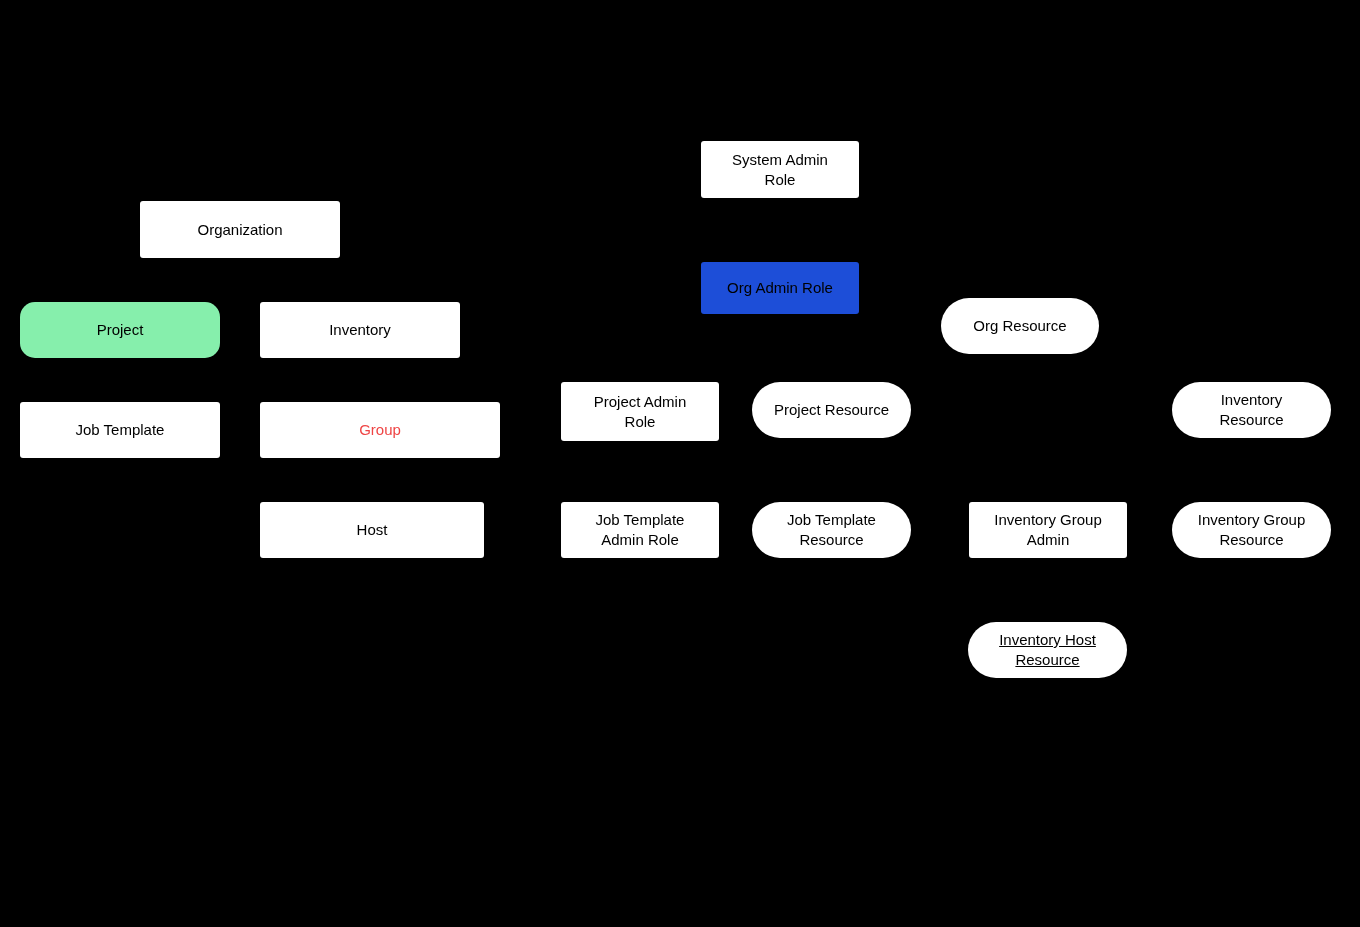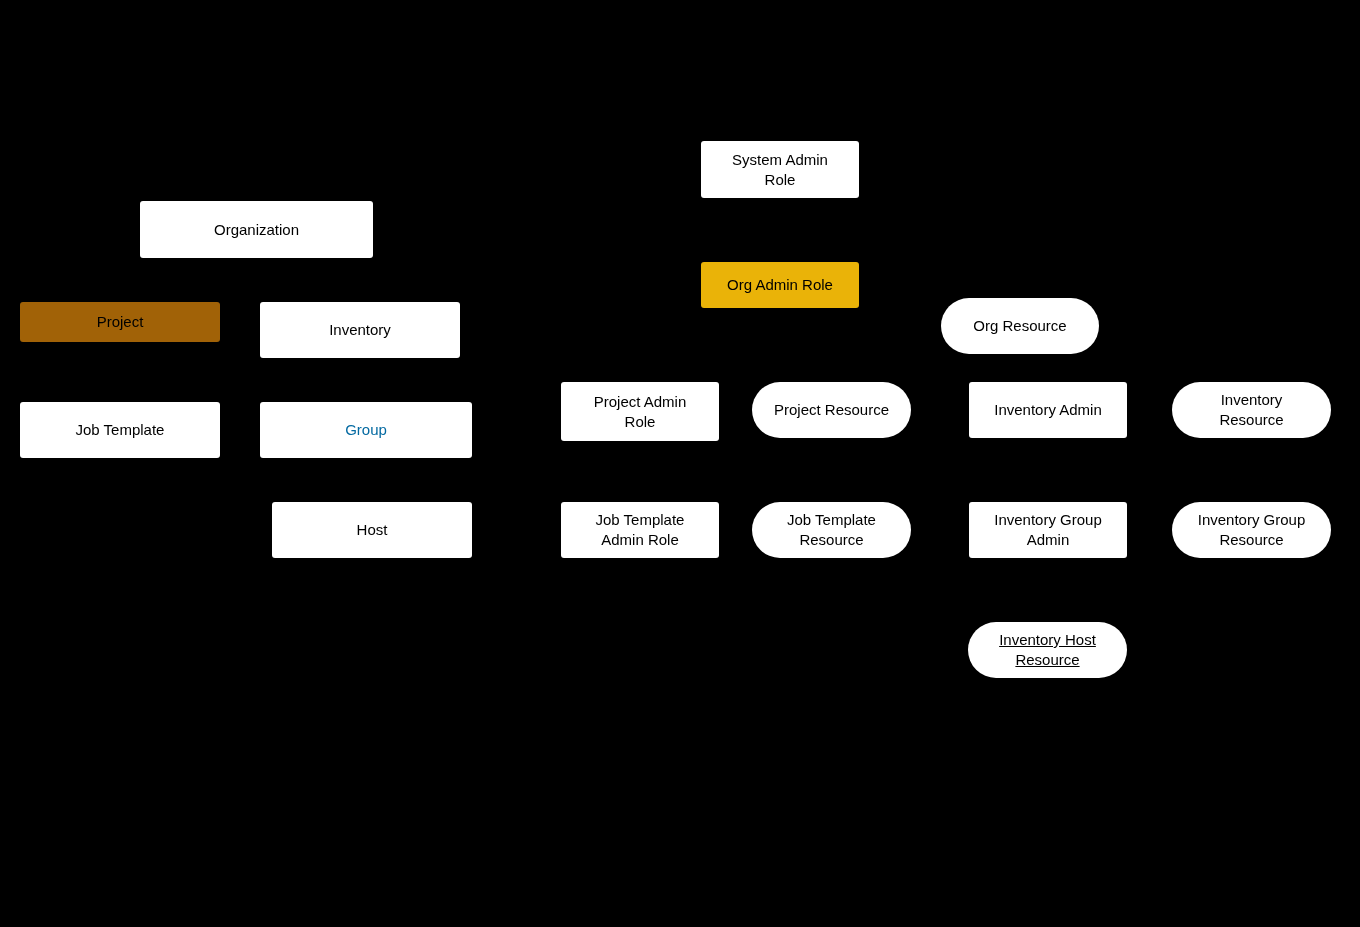--- a/index.html
+++ b/index.html
@@ -34,34 +34,33 @@
   }
   .pill {
     border-radius: 999px;
   }
 </style>
 </head>
 <body>
 
 <div id="canvas">
 
-<div class="node rect" style="left: 140px; top: 201px; width: 233px; height: 57px; background: rgb(255, 255, 255); color: rgb(0, 0, 0);">Organization</div>
-    <div class="node rect" style="left: 20px; top: 302px; width: 200px; height: 40px; background: #a16207; color: rgb(0, 0, 0);">Project</div>
+<div class="node rect" style="left: 140px; top: 201px; width: 200px; height: 57px; background: rgb(255, 255, 255); color: rgb(0, 0, 0);">Organization</div>
+    <div class="node rect" style="left: 20px; top: 302px; width: 200px; height: 56px; background: #86efac; color: rgb(0, 0, 0); border-radius: 15px;">Project</div>
     <div class="node rect" style="left: 260px; top: 302px; width: 200px; height: 56px; background: rgb(255, 255, 255); color: rgb(0, 0, 0);">Inventory</div>
     <div class="node rect" style="left: 20px; top: 402px; width: 200px; height: 56px; background: rgb(255, 255, 255); color: rgb(0, 0, 0);">Job Template</div>
-    <div class="node rect" style="left: 260px; top: 402px; width: 212px; height: 56px; background: rgb(255, 255, 255); color: #0369a1;">Group</div>
-    <div class="node rect" style="left: 272px; top: 502px; width: 200px; height: 56px; background: rgb(255, 255, 255); color: rgb(0, 0, 0);">Host</div>
+    <div class="node rect" style="left: 260px; top: 402px; width: 240px; height: 56px; background: rgb(255, 255, 255); color: #ef4444;">Group</div>
+    <div class="node rect" style="left: 260px; top: 502px; width: 224px; height: 56px; background: rgb(255, 255, 255); color: rgb(0, 0, 0);">Host</div>
     <div class="node rect" style="left: 701px; top: 141px; width: 158px; height: 57px; background: rgb(255, 255, 255); color: rgb(0, 0, 0);">System Admin
 Role</div>
-    <div class="node rect" style="left: 701px; top: 262px; width: 158px; height: 46px; background: #eab308; color: rgb(0, 0, 0);">Org Admin Role</div>
+    <div class="node rect" style="left: 701px; top: 262px; width: 158px; height: 52px; background: #1d4ed8; color: rgb(0, 0, 0);">Org Admin Role</div>
     <div class="node pill" style="left: 941px; top: 262px; width: 158px; height: 56px; background: rgb(255, 255, 255); color: rgb(0, 0, 0); margin-top: 36px;">Org Resource</div>
     <div class="node rect" style="left: 561px; top: 382px; width: 158px; height: 59px; background: rgb(255, 255, 255); color: rgb(0, 0, 0);">Project Admin
 Role</div>
     <div class="node pill" style="left: 752px; top: 382px; width: 159px; height: 56px; background: rgb(255, 255, 255); color: rgb(0, 0, 0);">Project Resource</div>
-    <div class="node rect" style="left: 969px; top: 382px; width: 158px; height: 56px; background: rgb(255, 255, 255); color: rgb(0, 0, 0);">Inventory Admin</div>
     <div class="node pill" style="left: 1172px; top: 382px; width: 159px; height: 56px; background: rgb(255, 255, 255); color: rgb(0, 0, 0);">Inventory
 Resource</div>
     <div class="node rect" style="left: 561px; top: 502px; width: 158px; height: 56px; background: rgb(255, 255, 255); color: rgb(0, 0, 0);">Job Template
 Admin Role</div>
     <div class="node pill" style="left: 752px; top: 502px; width: 159px; height: 56px; background: rgb(255, 255, 255); color: rgb(0, 0, 0);">Job Template
 Resource</div>
     <div class="node rect" style="left: 969px; top: 502px; width: 158px; height: 56px; background: rgb(255, 255, 255); color: rgb(0, 0, 0);">Inventory Group
 Admin</div>
     <div class="node pill" style="left: 1172px; top: 502px; width: 159px; height: 56px; background: rgb(255, 255, 255); color: rgb(0, 0, 0);">Inventory Group
 Resource</div>

